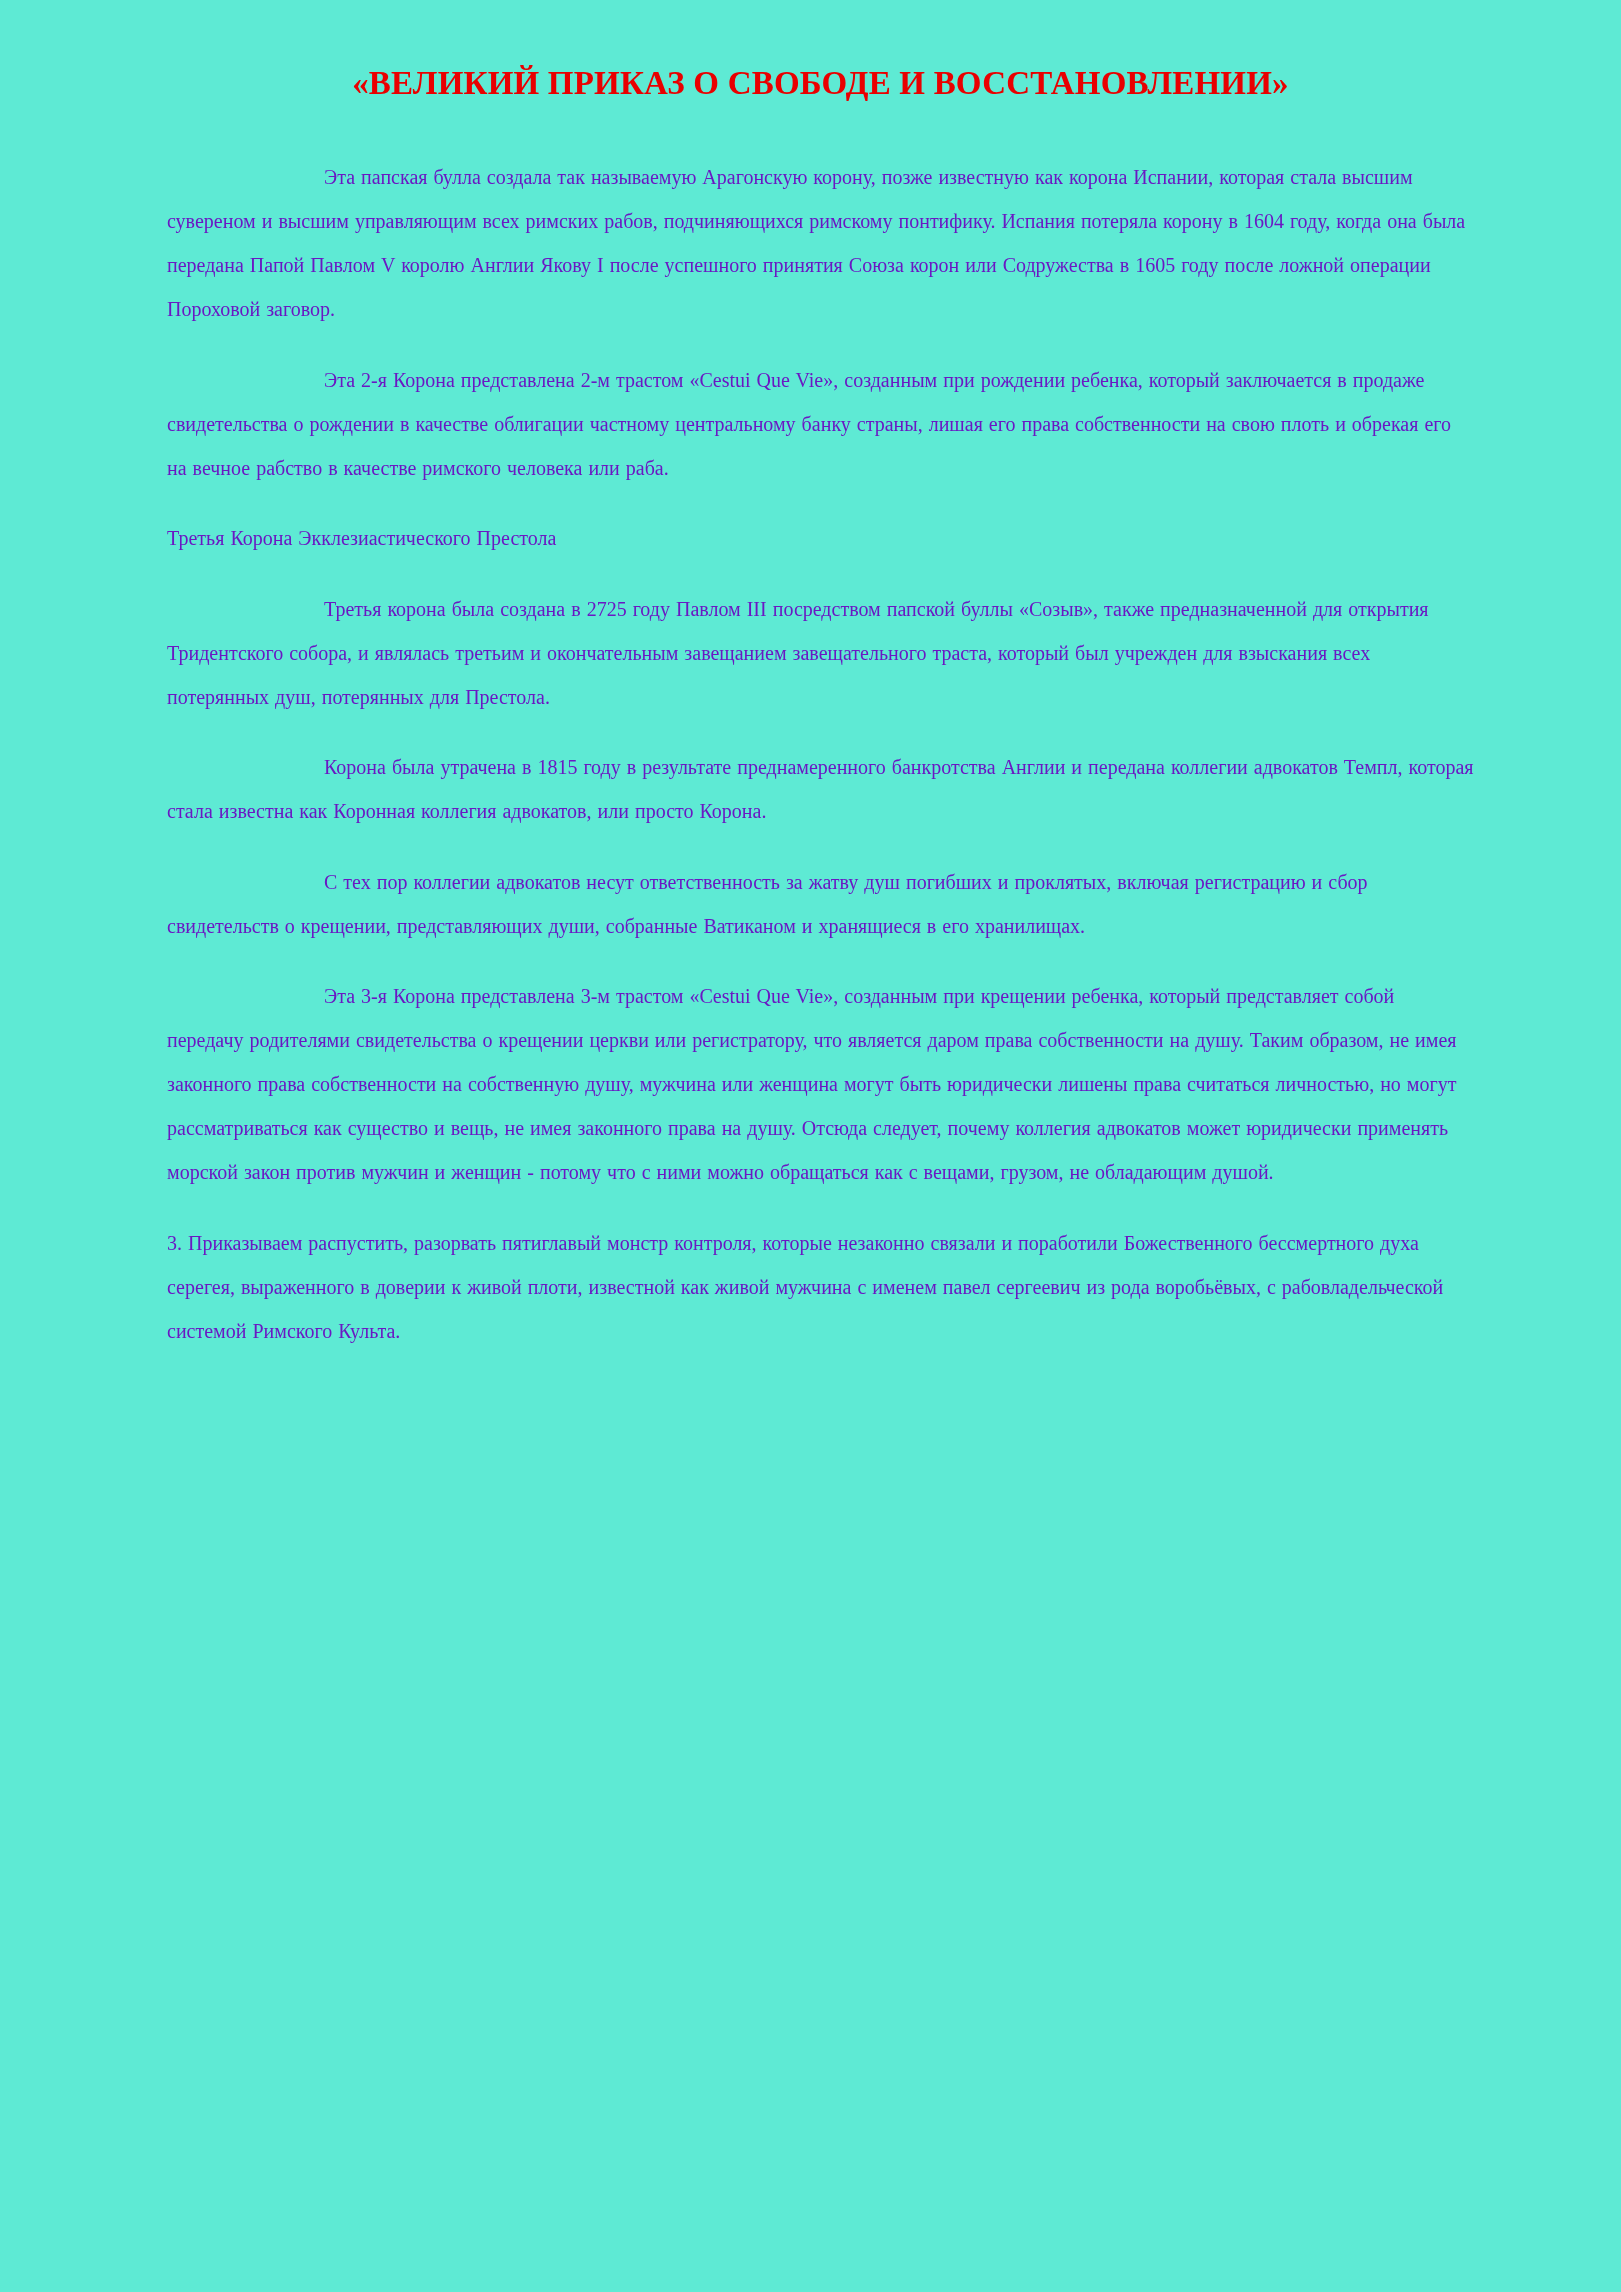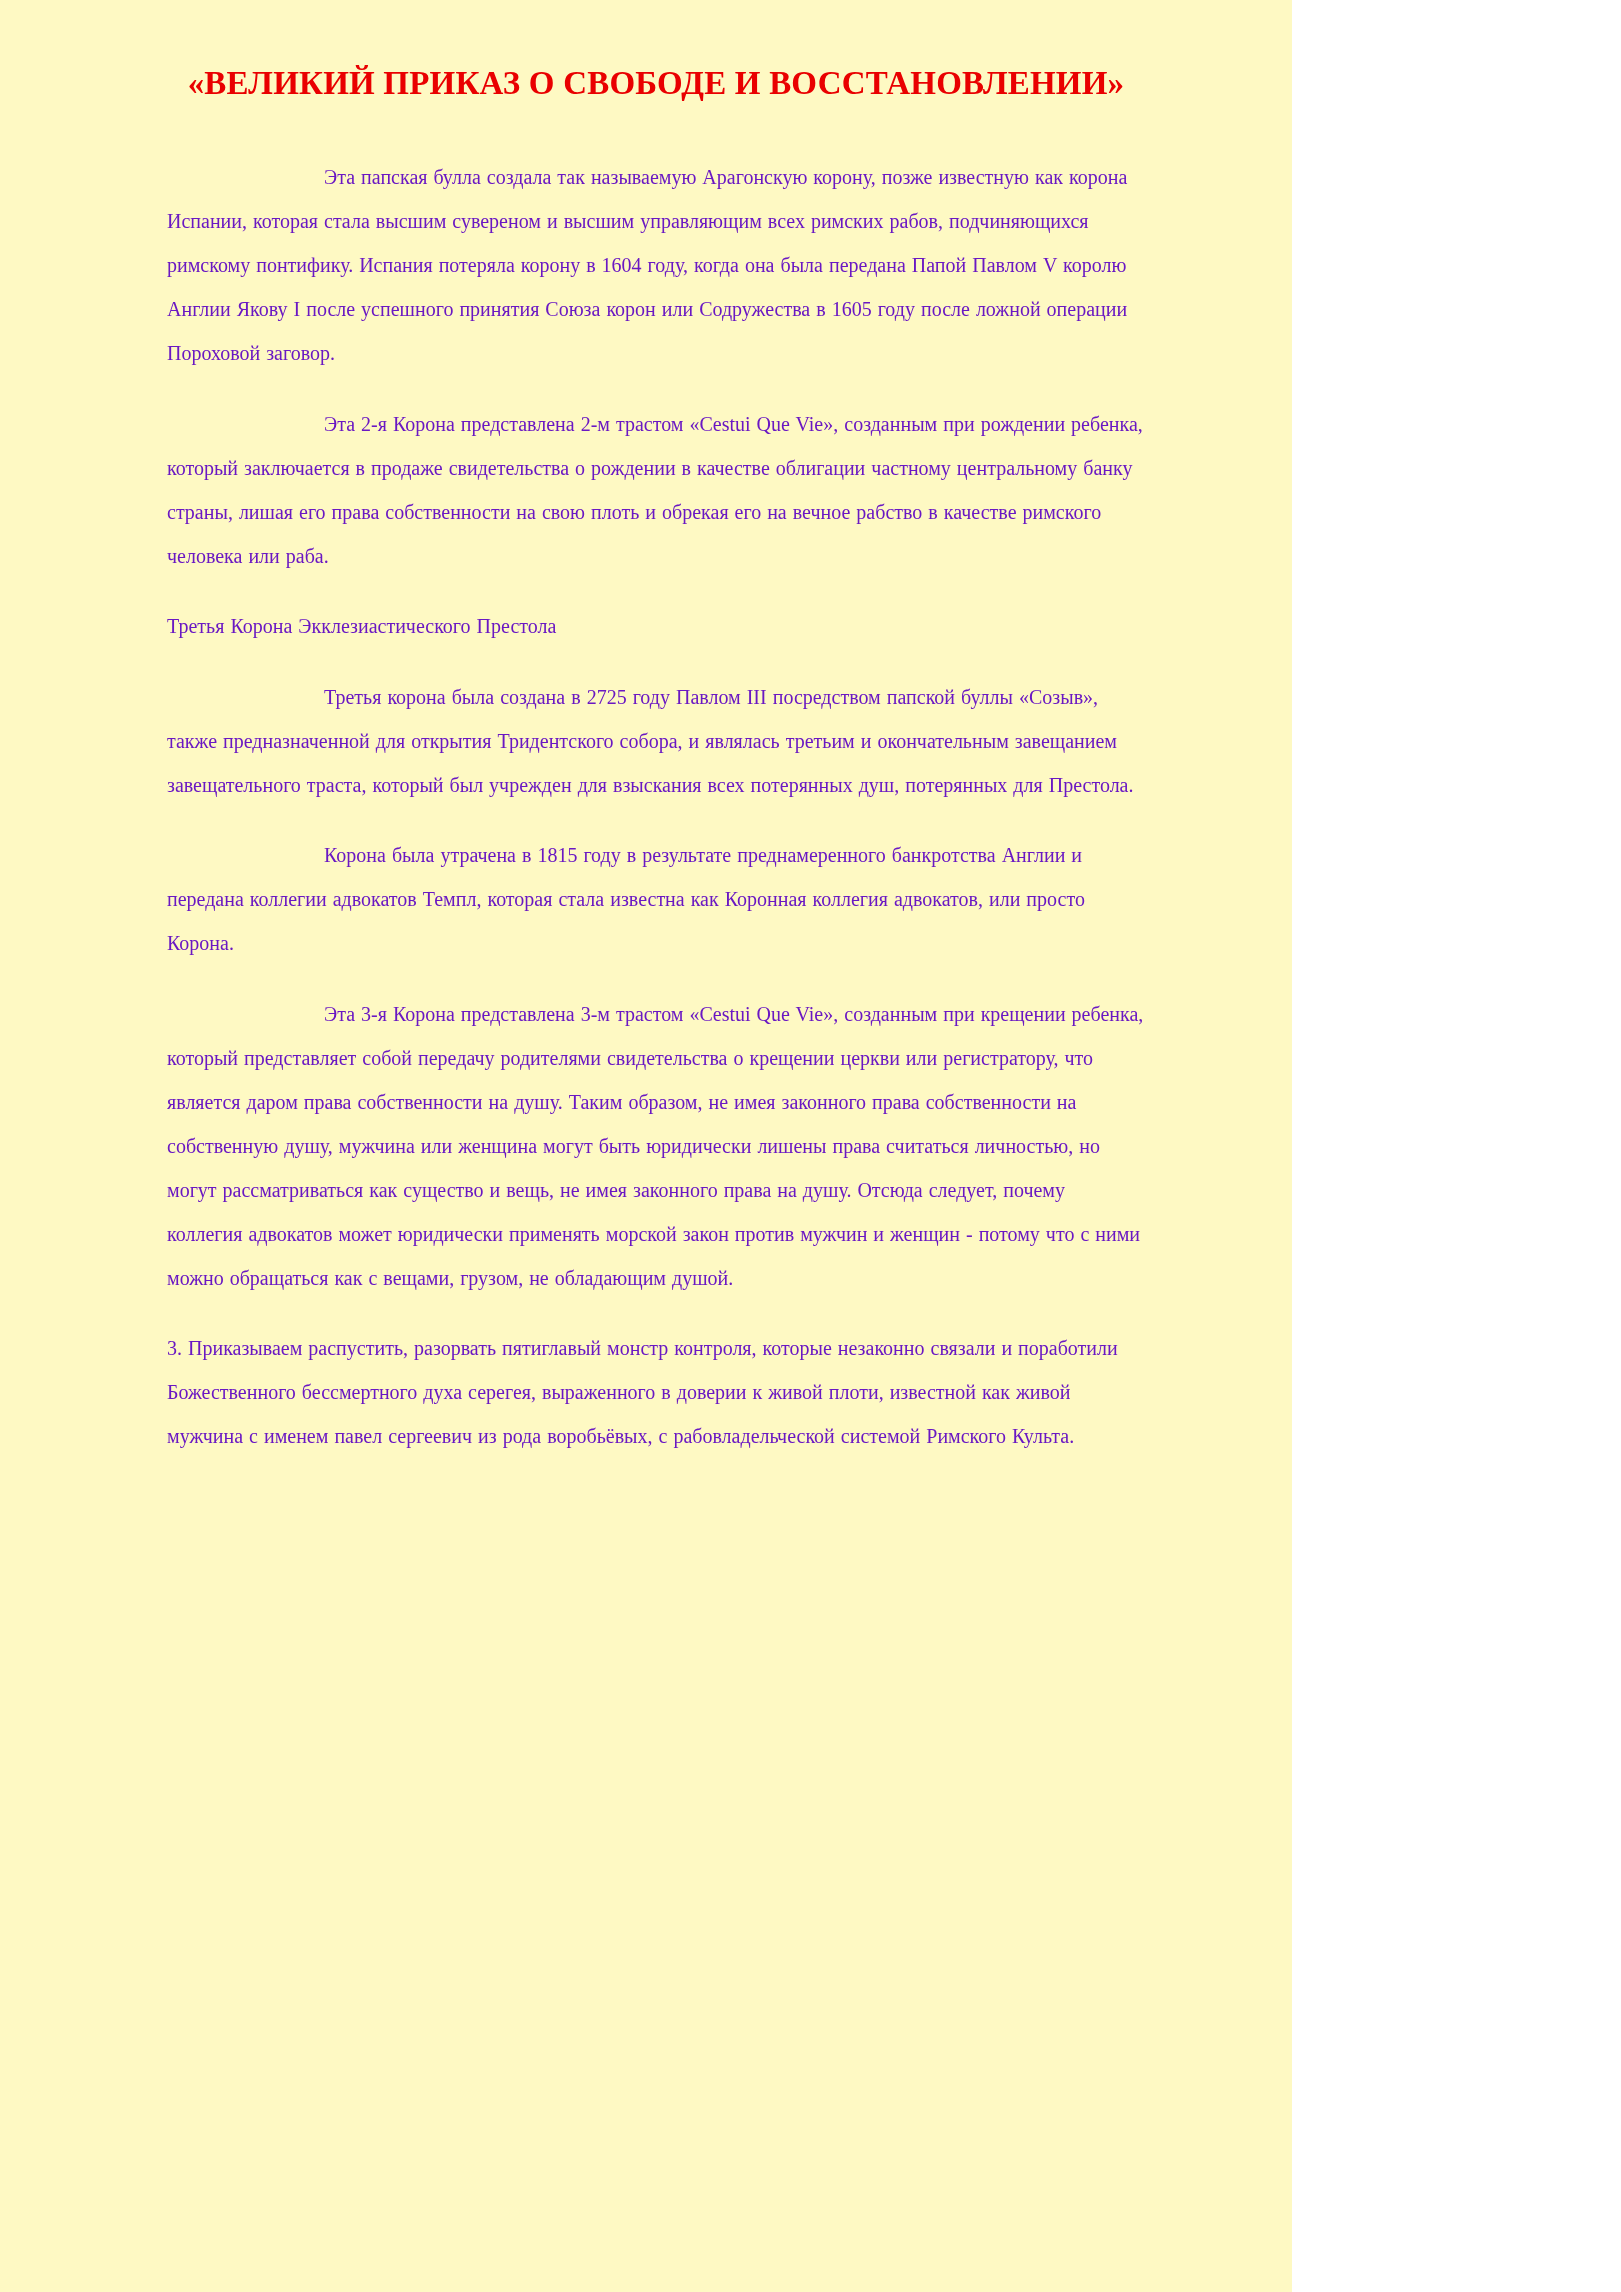--- a/index.html
+++ b/index.html
@@ -8,24 +8,24 @@
     background: #ffffff;
   }
   body {
     width: 1621px;
     min-height: 2293px;
     font-family: "Liberation Serif", "DejaVu Serif", serif;
     -webkit-font-smoothing: antialiased;
   }
   .page {
     box-sizing: border-box;
-    width: 1292px;
+    width: 1621px;
     min-height: 2293px;
     padding: 61px 147px 118px 167px;
-    background: #fef9c3;
+    background: #5eead4;
   }
   header.doc-header {
     text-align: center;
     margin-bottom: 49px;
   }
   h1.doc-title,
   h2.doc-page-indicator {
     color: var(--title-color, #e90000);
     font-weight: bold;
     font-size: 33px;
@@ -57,17 +57,18 @@
   <header class="doc-header">
     <h1 class="doc-title">«ВЕЛИКИЙ ПРИКАЗ О СВОБОДЕ И ВОССТАНОВЛЕНИИ»</h1>
   </header>
 
   <main class="doc-body" id="paragraphs">
       <p class="para indent">Эта папская булла создала так называемую Арагонскую корону, позже известную как корона Испании, которая стала высшим сувереном и высшим управляющим всех римских рабов, подчиняющихся римскому понтифику. Испания потеряла корону в 1604 году, когда она была передана Папой Павлом V королю Англии Якову I после успешного принятия Союза корон или Содружества в 1605 году после ложной операции Пороховой заговор.</p>
       <p class="para indent">Эта 2-я Корона представлена 2-м трастом «Cestui Que Vie», созданным при рождении ребенка, который заключается в продаже свидетельства о рождении в качестве облигации частному центральному банку страны, лишая его права собственности на свою плоть и обрекая его на вечное рабство в качестве римского человека или раба.</p>
       <p class="para flush">Третья Корона Экклезиастического Престола</p>
       <p class="para indent">Третья корона была создана в 2725 году Павлом III посредством папской буллы «Созыв», также предназначенной для открытия Тридентского собора, и являлась третьим и окончательным завещанием завещательного траста, который был учрежден для взыскания всех потерянных душ, потерянных для Престола.</p>
       <p class="para indent">Корона была утрачена в 1815 году в результате преднамеренного банкротства Англии и передана коллегии адвокатов Темпл, которая стала известна как Коронная коллегия адвокатов, или просто Корона.</p>
+      <p class="para indent">С тех пор коллегии адвокатов несут ответственность за жатву душ погибших и проклятых, включая регистрацию и сбор свидетельств о крещении, представляющих души, собранные Ватиканом и хранящиеся в его хранилищах.</p>
       <p class="para indent">Эта 3-я Корона представлена 3-м трастом «Cestui Que Vie», созданным при крещении ребенка, который представляет собой передачу родителями свидетельства о крещении церкви или регистратору, что является даром права собственности на душу. Таким образом, не имея законного права собственности на собственную душу, мужчина или женщина могут быть юридически лишены права считаться личностью, но могут рассматриваться как существо и вещь, не имея законного права на душу. Отсюда следует, почему коллегия адвокатов может юридически применять морской закон против мужчин и женщин - потому что с ними можно обращаться как с вещами, грузом, не обладающим душой.</p>
       <p class="para flush">3. Приказываем распустить, разорвать пятиглавый монстр контроля, которые незаконно связали и поработили Божественного бессмертного духа серегея, выраженного в доверии к живой плоти, известной как живой мужчина с именем павел сергеевич из рода воробьёвых, с рабовладельческой системой Римского Культа.</p>
     </main>
 </div>
 
 
 </body></html>

